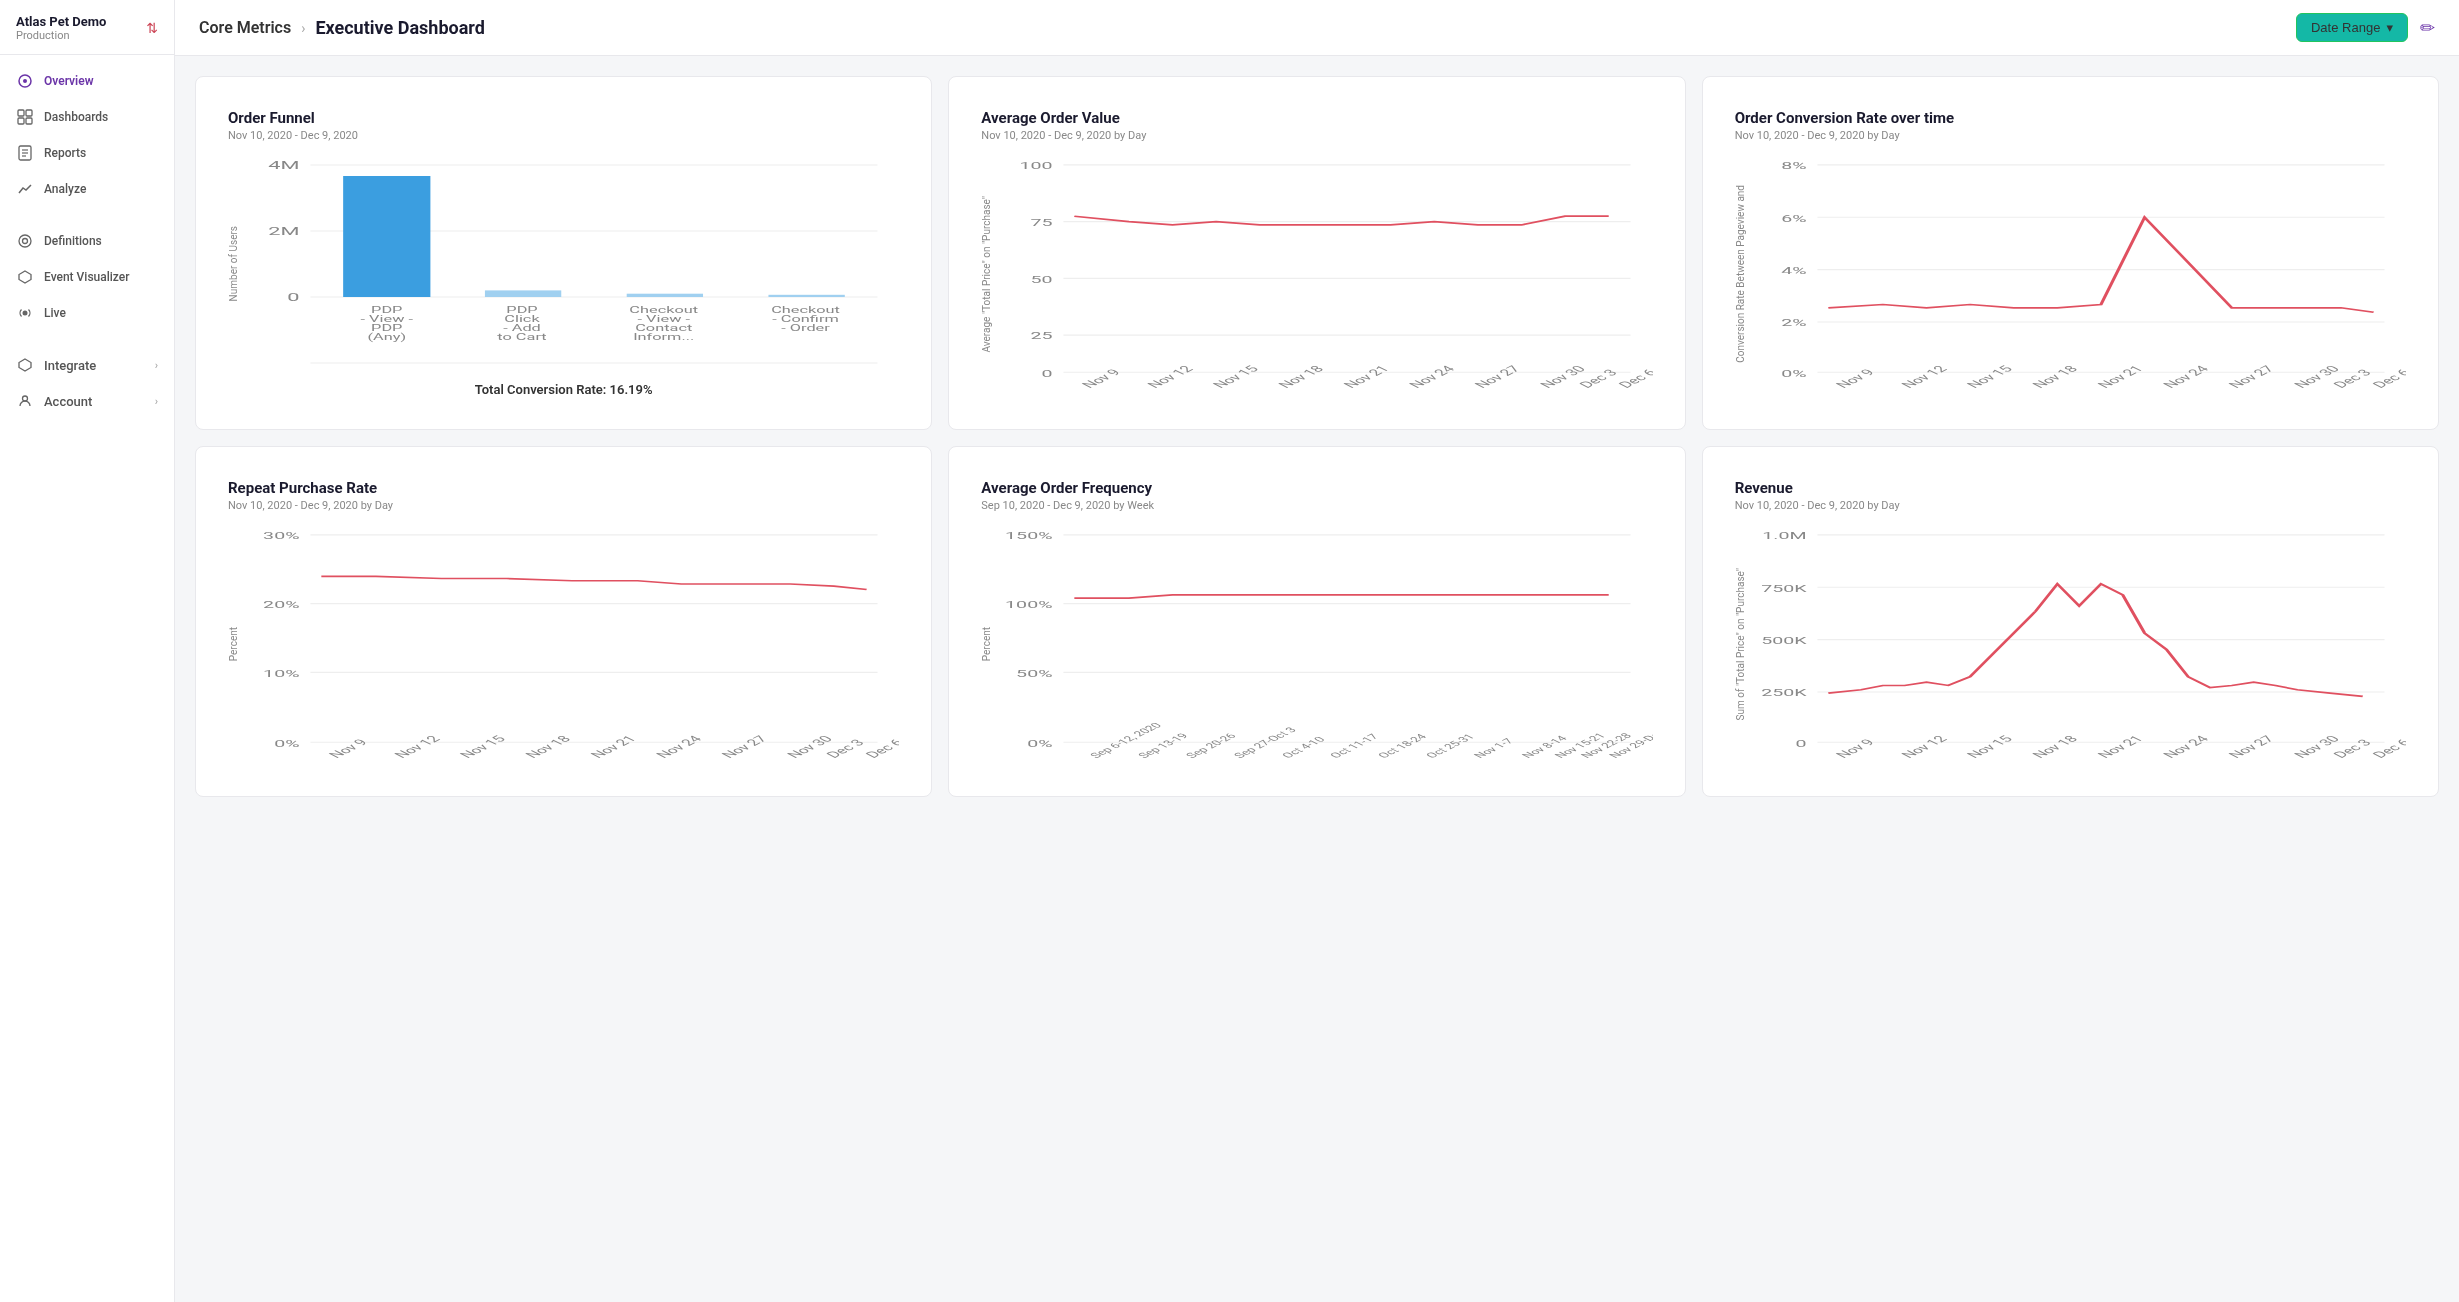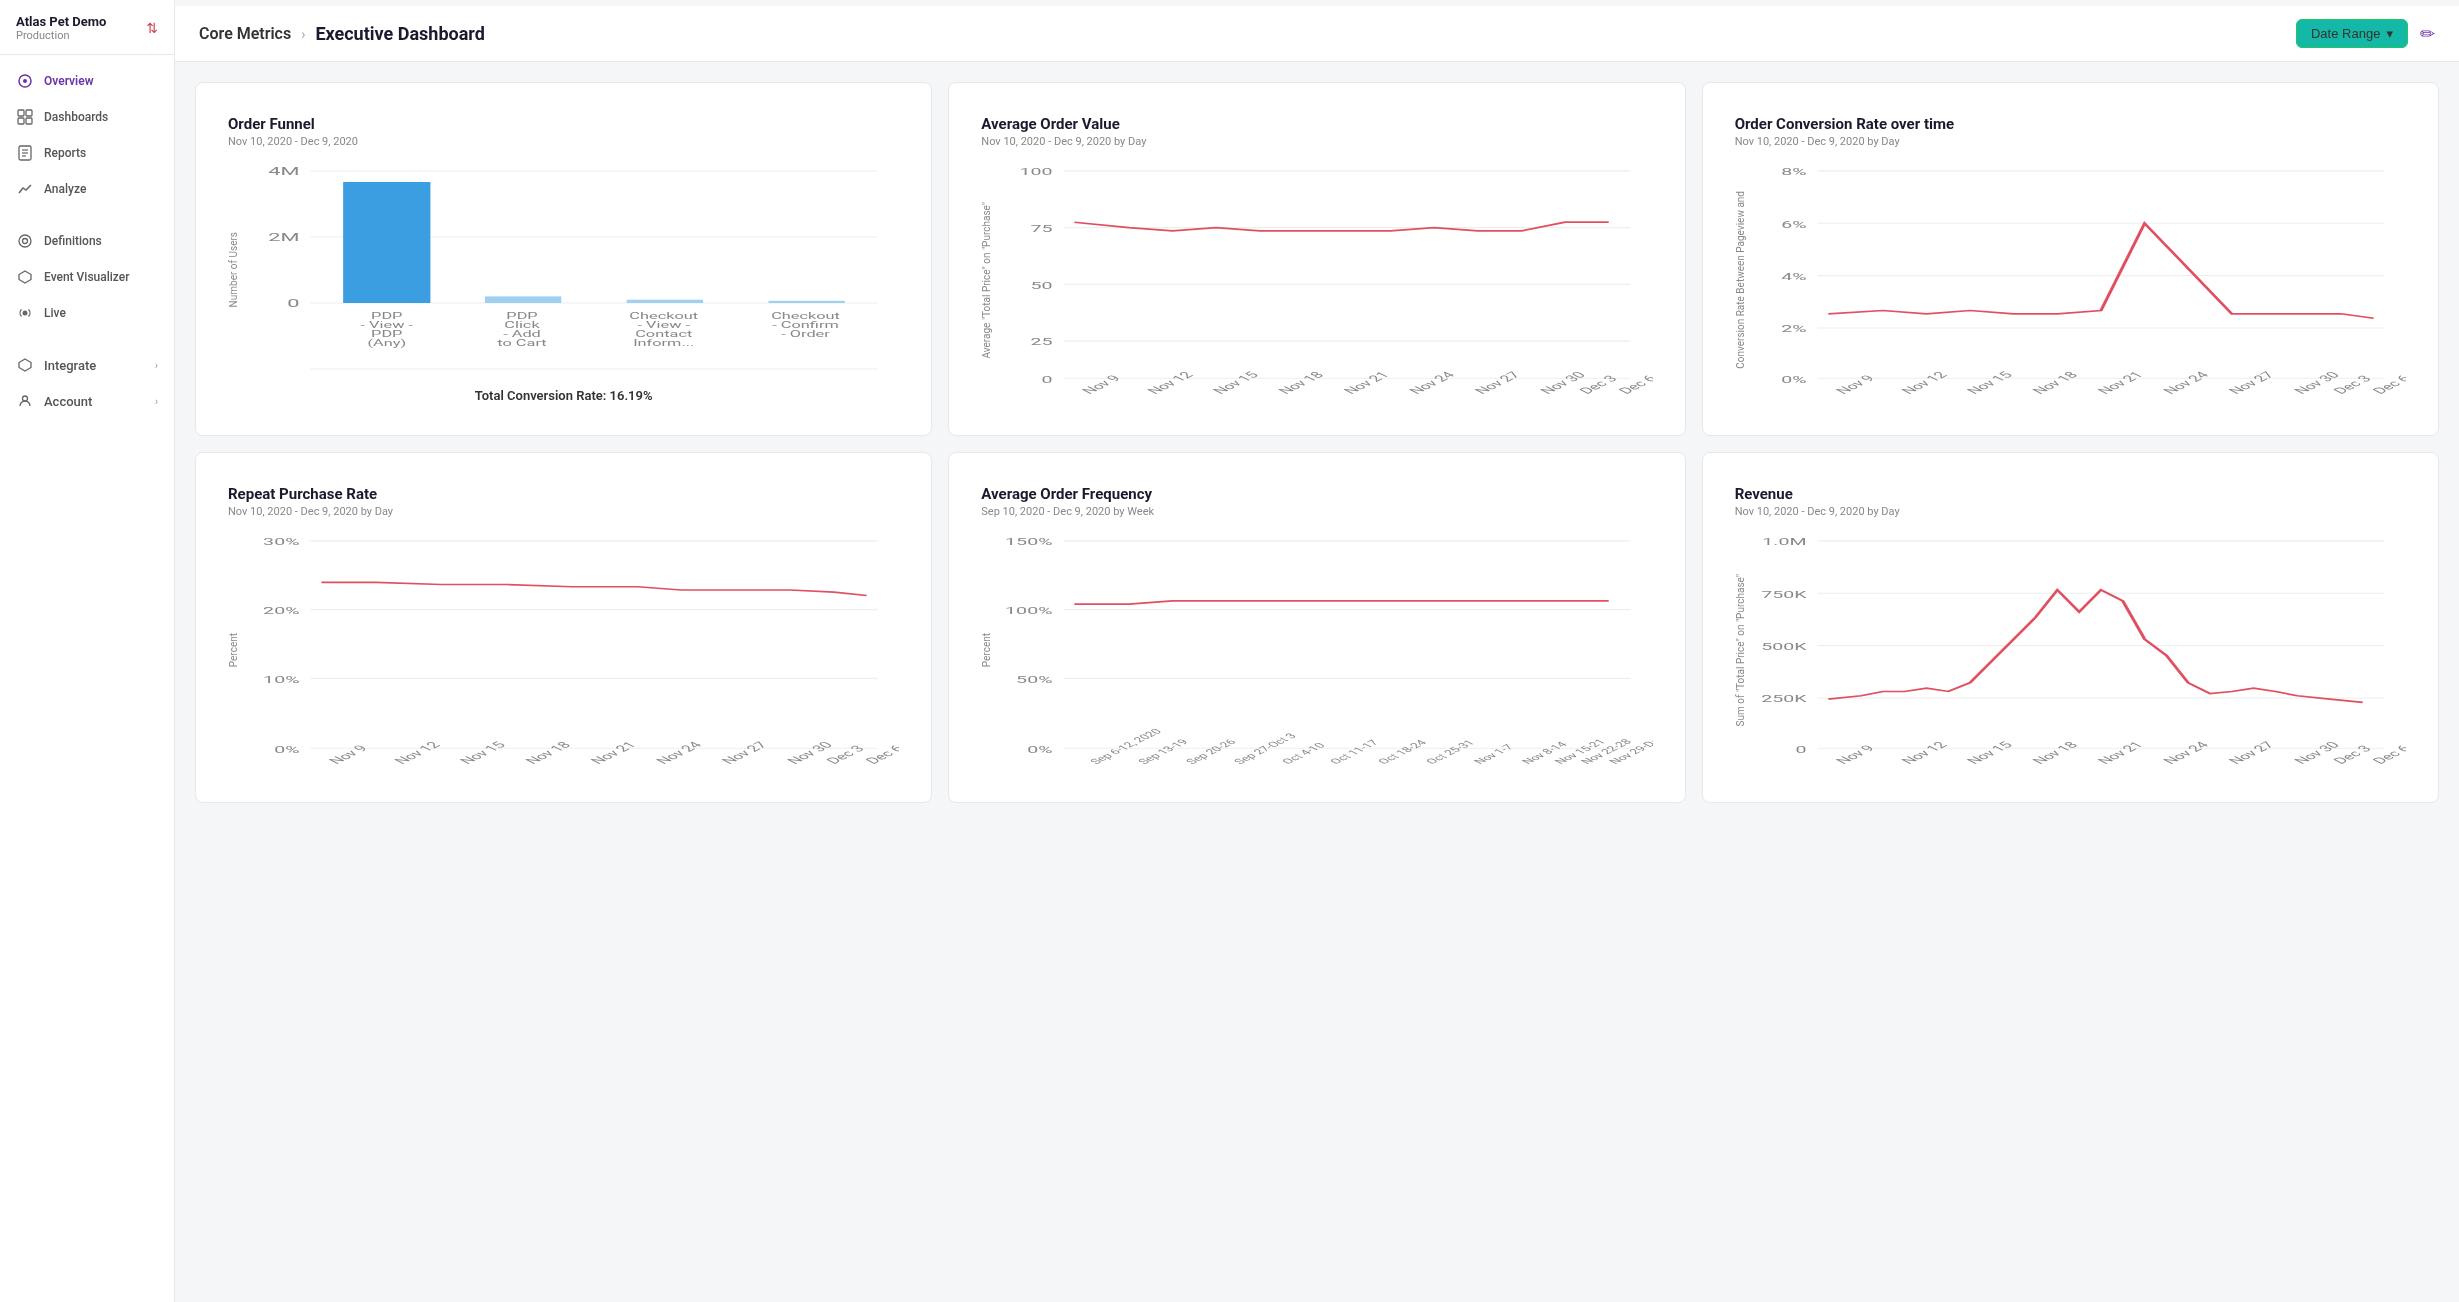--- a/index.html
+++ b/index.html
@@ -58,21 +58,20 @@
       overflow: hidden;
     }
     #topbar {
       background: #fff;
       border-bottom: 1px solid #e8e8ec;
       padding: 0 24px;
       height: 56px;
       display: flex;
       align-items: center;
       justify-content: space-between;
-      margin-top: 6px;
     }
     .breadcrumb {
       display: flex;
       align-items: center;
       gap: 10px;
     }
     .breadcrumb-item { font-size: 16px; font-weight: 600; color: #333; }
     .breadcrumb-sep { color: #aaa; font-size: 14px; }
     .breadcrumb-current { font-size: 18px; font-weight: 700; color: #1a1a2e; }
     .topbar-right { display: flex; align-items: center; gap: 12px; }

